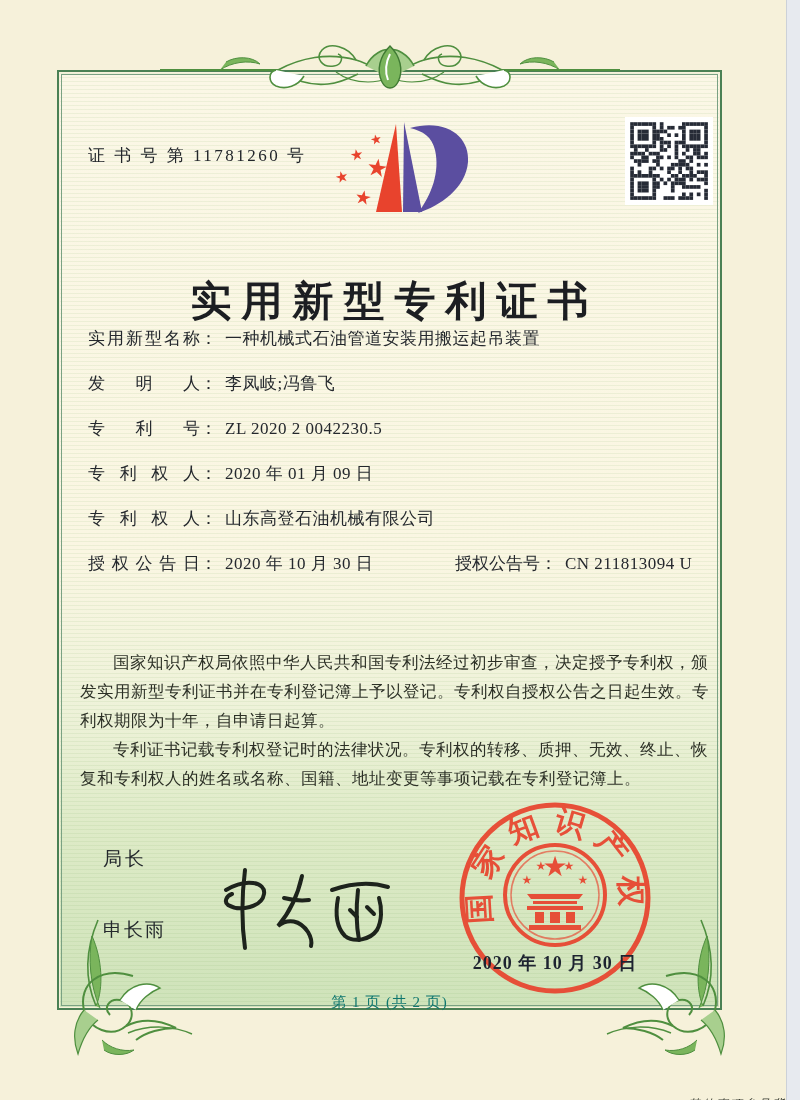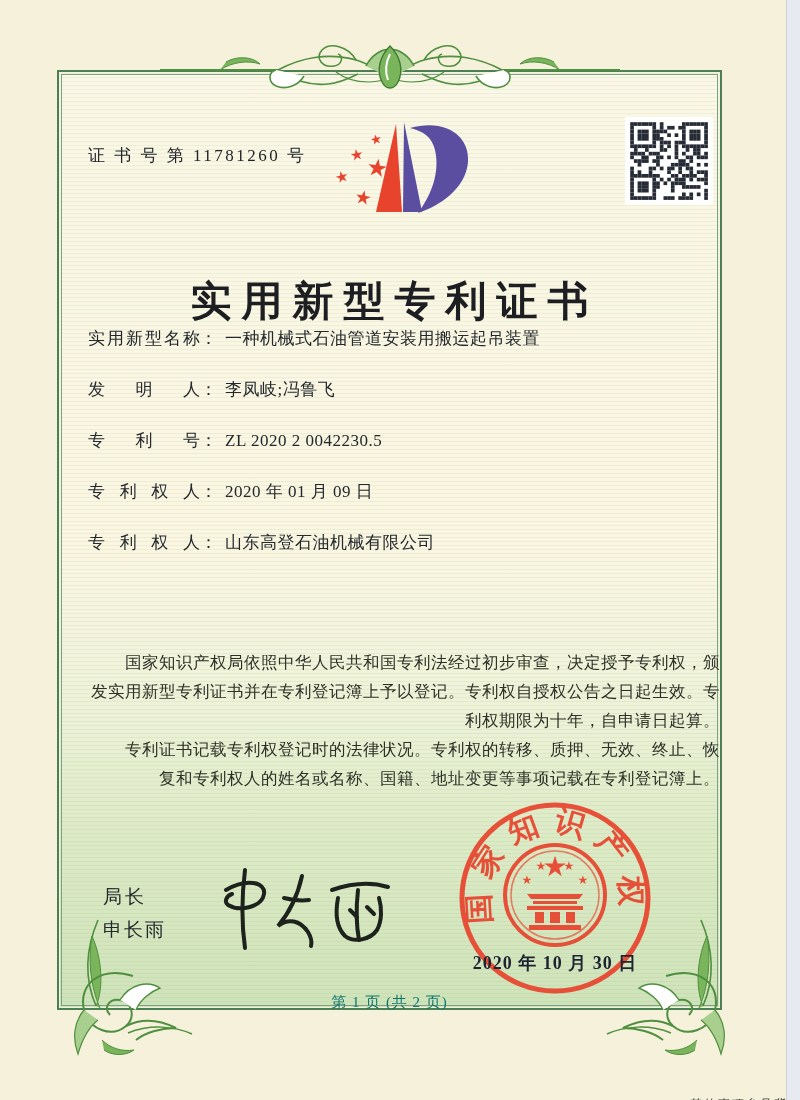--- a/index.html
+++ b/index.html
@@ -20,30 +20,30 @@
 
   .abs { position:absolute; }
 
   .cert-number { left:88px; top:116px; font-size:17px; letter-spacing:2.5px; color:#22262b;margin-top:28px; }
 
   .title { left:57px; top:238px; width:665px; text-align:center; font-size:41px; font-weight:600;
            letter-spacing:10px; padding-left:10px; color:#1c1e22;margin-top:36px; }
 
   
   .fields { left:88px; top:327px; width:620px; }
-  .field-row { position:relative; height:51px; font-size:17px; color:#24282d; white-space:nowrap; }
+  .field-row { position:relative; height:45px; font-size:17px; color:#24282d; white-space:nowrap; }
   .field-label { display:inline-block; width:112px; text-align:justify; text-align-last:justify; vertical-align:top; }
   .field-colon { display:inline-block; margin-right:8px; }
   .field-value { letter-spacing:0.5px; }
   .field-pair2 { position:absolute; left:367px; top:0; }
 
   .paragraphs { left:80px; top:648px; width:640px; font-size:16.5px; line-height:29px; color:#2c3026; }
-  .paragraphs p { text-indent:2em; letter-spacing:0.5px;text-align:right; }
-
-  .sig-title { left:103px; top:884px; font-size:19px; font-family:"Liberation Sans","DejaVu Sans",sans-serif; color:#23282c; letter-spacing:3px; }
+  .paragraphs p { text-indent:2em; letter-spacing:0.5px; }
+
+  .sig-title { left:103px; top:846px; font-size:19px; font-family:"Liberation Sans","DejaVu Sans",sans-serif; color:#23282c; letter-spacing:3px; }
   .sig-name  { left:103px; top:917px; font-size:19px; font-family:"Liberation Sans","DejaVu Sans",sans-serif; color:#23282c; letter-spacing:2px; }
   .sig-svg { left:212px; top:860px; }
 
   .seal-svg { left:455px; top:798px; }
   .seal-date { left:455px; top:951px; width:200px; text-align:center; font-size:18px; font-weight:600;
                color:#1d2330; letter-spacing:1px; z-index:3; }
 
   .page-footer { left:57px; top:993px; width:665px; text-align:center; font-size:15px; color:#0f766e; letter-spacing:1px; }
   .back-note { left:0; top:1096px; width:800px; text-align:right; font-size:12px; font-style:italic;
                color:#3a3e34; letter-spacing:2px; }
@@ -362,20 +362,24 @@
     </div>
     <div class="field-row">
       <span class="field-label">专利号</span><span class="field-colon">：</span><span class="field-value">ZL 2020 2 0042230.5</span>
     </div>
     <div class="field-row">
       <span class="field-label">专利权人</span><span class="field-colon">：</span><span class="field-value">2020 年 01 月 09 日</span>
     </div>
     <div class="field-row">
       <span class="field-label">专利权人</span><span class="field-colon">：</span><span class="field-value">山东高登石油机械有限公司</span>
     </div>
+    <div class="field-row">
+      <span class="field-label">授权公告日</span><span class="field-colon">：</span><span class="field-value">2020 年 10 月 30 日</span>
+      <span class="field-pair2"><span>授权公告号</span><span class="field-colon">：</span><span class="field-value">CN 211813094 U</span></span>
+    </div>
   </div>
 
   <div class="abs paragraphs">
     <p>国家知识产权局依照中华人民共和国专利法经过初步审查，决定授予专利权，颁发实用新型专利证书并在专利登记簿上予以登记。专利权自授权公告之日起生效。专利权期限为十年，自申请日起算。</p>
     <p>专利证书记载专利权登记时的法律状况。专利权的转移、质押、无效、终止、恢复和专利权人的姓名或名称、国籍、地址变更等事项记载在专利登记簿上。</p>
   </div>
 
   <div class="abs sig-title">局长</div>
   <div class="abs sig-name">申长雨</div>
   <svg class="abs sig-svg" width="200" height="100" viewBox="0 0 200 100">

